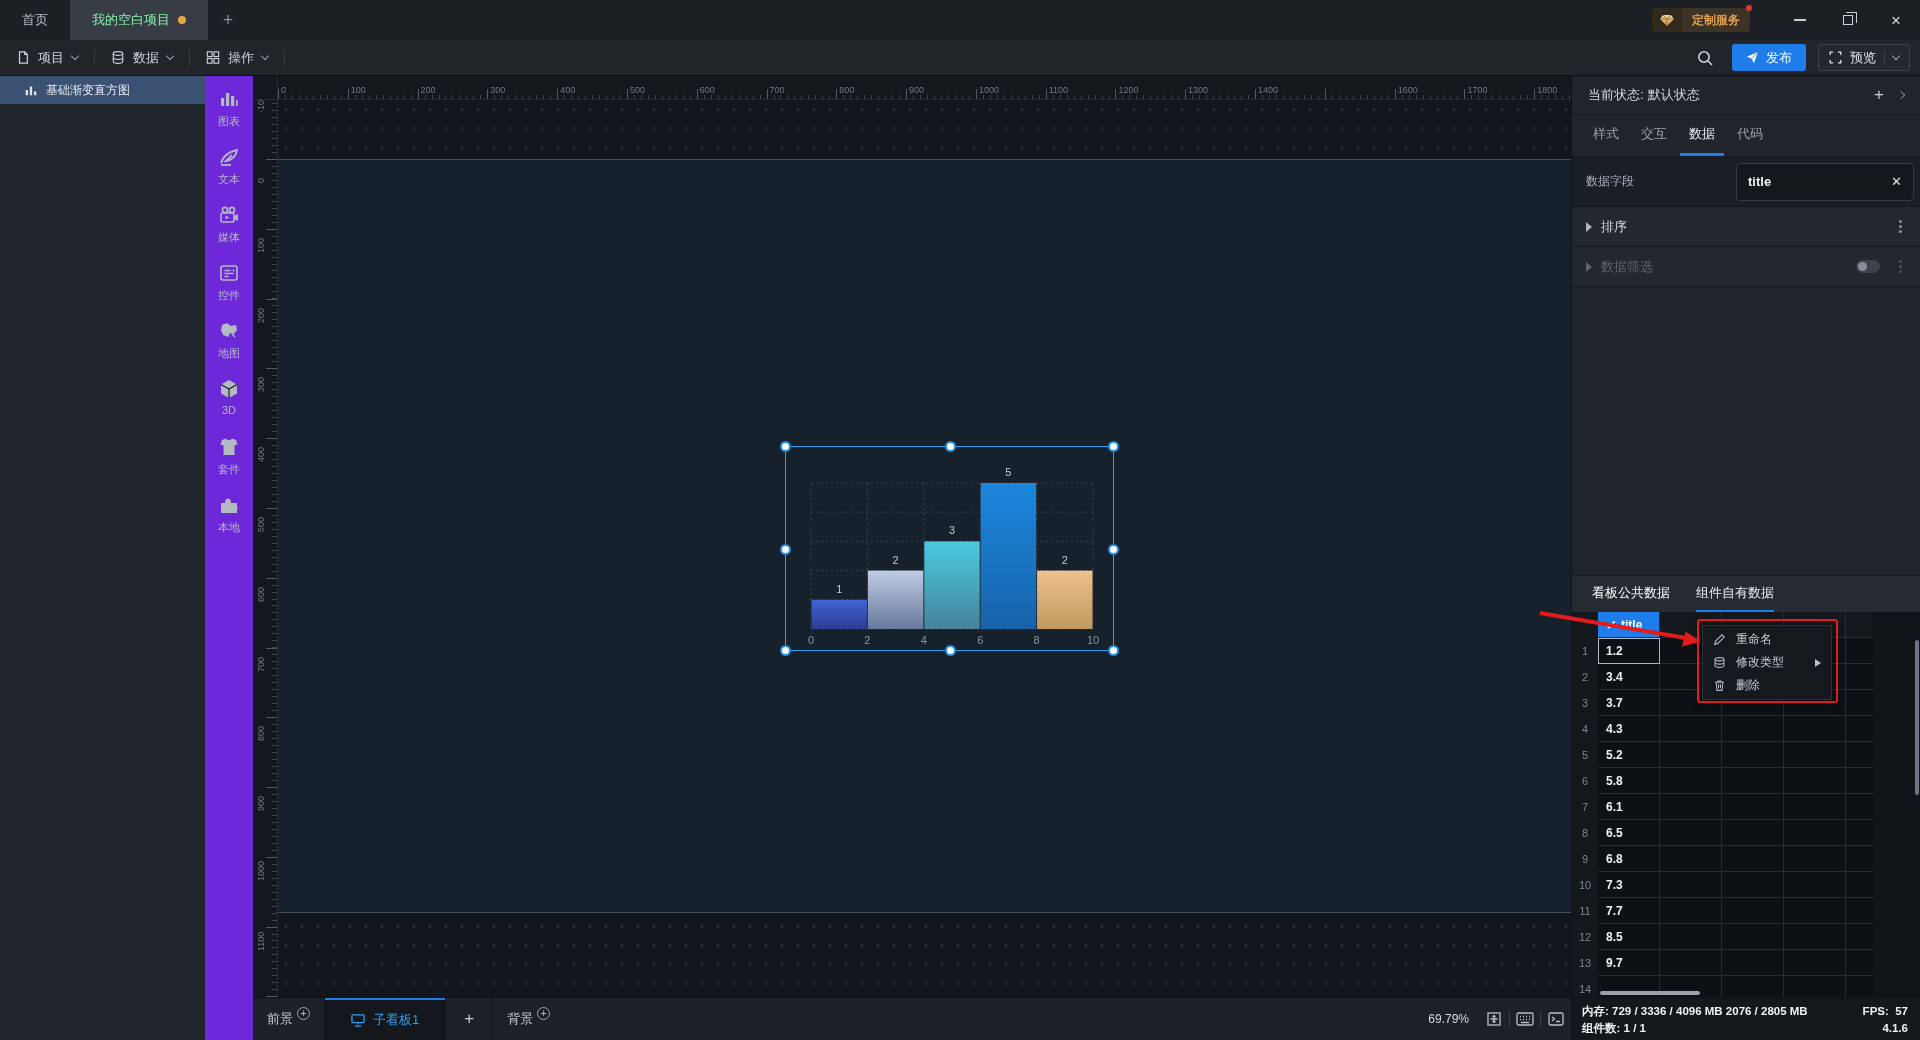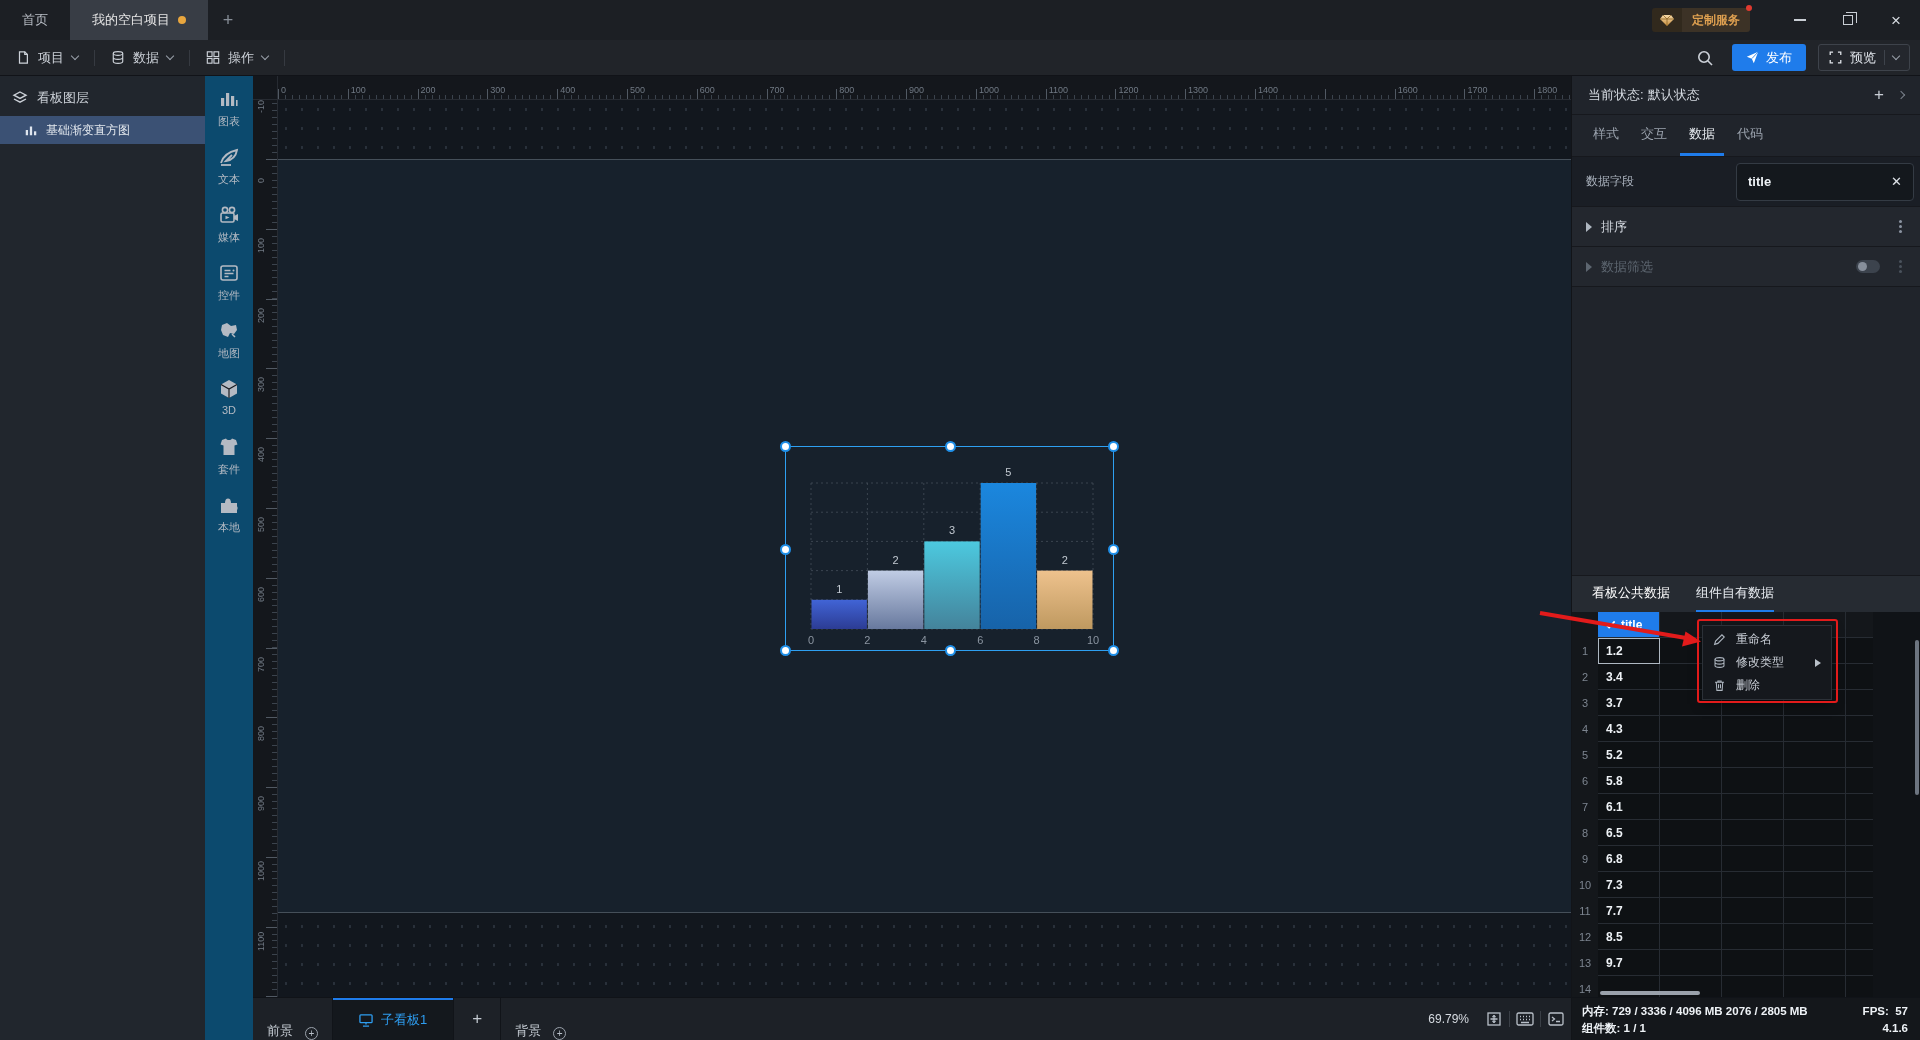--- a/index.html
+++ b/index.html
@@ -3,21 +3,21 @@
 <meta charset="utf-8">
 <style>
   * { margin:0; padding:0; box-sizing:border-box; }
   html,body { width:1920px; height:1040px; overflow:hidden; background:#14171c;
     font-family:"Liberation Sans","DejaVu Sans",sans-serif; color:#c9ced5; font-size:13px; }
   svg { display:block; }
 
   
   #titlebar { height:40px; background:#1c1f24; display:flex; align-items:stretch; }
   .ttab { display:flex; align-items:center; gap:8px; padding:0 22px; color:#b9bec6; cursor:default; }
-  .ttab.active { background:#383d45; color:#e5e5e5; }
+  .ttab.active { background:#383d45; color:#86efac; }
   .mod-dot { width:8px; height:8px; border-radius:50%; background:#e8a63e; }
   .newtab { width:40px; display:flex; align-items:center; justify-content:center; color:#868d96; font-size:18px; }
   #titlebar .spacer { flex:1; }
   .badge { display:flex; align-items:stretch; height:24px; margin:8px 26px 0 0; border-radius:3px; overflow:visible; position:relative; }
   .badge-ic { background:#31291d; display:flex; align-items:center; padding:0 7px; border-radius:3px 0 0 3px; }
   .badge-tx { background:#3c3226; color:#dfa050; font-weight:bold; font-size:12px; display:flex; align-items:center; padding:0 10px; border-radius:0 3px 3px 0; }
   .badge-dot { position:absolute; right:-2px; top:-3px; width:6px; height:6px; border-radius:50%; background:#e03a30; }
   .winbtn { width:48px; display:flex; align-items:center; justify-content:center; color:#c9ced5; }
   .ic-min { width:12px; height:2px; background:#c9ced5; }
   .ic-max { width:10px; height:10px; border:1.5px solid #c9ced5; position:relative; }
@@ -37,21 +37,21 @@
   
   #main { display:flex; height:964px; }
 
   
   #layers { width:205px; background:#21262d; flex:none; }
   .lp-head { display:flex; align-items:center; gap:9px; padding:13px 12px 9px 12px; color:#cdd2d9; }
   .lp-item { height:28px; display:flex; align-items:center; gap:8px; padding:0 12px 0 24px; color:#e3e8ee; font-size:12px; }
   .lp-item.sel { background:#3b5174; }
 
   
-  #toolstrip { width:48px; background:#0c4a6e; flex:none; display:flex; flex-direction:column; align-items:center; padding-top:12px; }
+  #toolstrip { width:48px; background:#6d28d9; flex:none; display:flex; flex-direction:column; align-items:center; padding-top:12px; }
   .tool { height:58px; display:flex; flex-direction:column; align-items:center; justify-content:flex-start; gap:4px; color:#b4bac3; width:100%; }
   .tool .tlab { font-size:11px; }
 
   
   #canvas { flex:1; position:relative; background-color:#12171e;
     background-image:radial-gradient(circle,#29313b 1.1px,transparent 1.5px);
     background-size:16px 19px; background-position:25px 24px; overflow:hidden; }
   #hruler { position:absolute; left:25px; top:0; right:0; height:24px; background:#14171c; border-bottom:1px solid #272b32; overflow:hidden;
     background-image:
       repeating-linear-gradient(90deg,#515963 0 1px,transparent 1px 69.79px),
@@ -67,21 +67,21 @@
   #corner { position:absolute; left:0; top:0; width:25px; height:24px; background:#14171c; border-right:1px solid #272b32; border-bottom:1px solid #272b32; z-index:2; }
   #screen { position:absolute; left:25px; top:83px; width:1341px; height:754px; background:#17212c;
     border-top:1px solid #454f59; border-bottom:1px solid #454f59; }
 
   
   #component { position:absolute; left:532px; top:370px; width:329px; height:205px; border:1px solid #2ea0f2; }
   .handle { position:absolute; width:11px; height:11px; border-radius:50%; background:#fff; border:2.5px solid #1f8fe8; }
 
   
   #cbottom { position:absolute; left:0; right:0; bottom:0; height:43px; background:#1d2127; border-top:1px solid #101318; display:flex; align-items:stretch; z-index:3; }
-  .cb-item { display:flex; align-items:flex-end; gap:12px; padding:0 14px; color:#c3c9d1; }
+  .cb-item { display:flex; align-items:center; gap:4px; padding:0 14px; color:#c3c9d1; }
   .sup-plus { width:13px; height:13px; border:1px solid #9aa1ab; border-radius:50%; color:#b9c0c9; font-size:10px; line-height:11px; text-align:center; margin-top:-12px; }
   .cb-sep { width:1px; background:#111419; }
   .cb-tab { display:flex; align-items:center; gap:8px; padding:0 26px; background:#14181d; border-top:2px solid #1f7ceb; color:#2e9df0; }
   .cb-plus { font-size:17px; color:#c3c9d1; padding:0 18px; display:flex; align-items:center; }
   #cbottom .spacer { flex:1; }
   .zoomtxt { color:#d6dbe1; font-size:12px; display:flex; align-items:center; padding-right:10px; }
   .zbtn { width:30px; display:flex; align-items:center; justify-content:center; color:#b9c0c9; }
   .zsep { width:1px; height:16px; background:#3a3f46; align-self:center; }
 
   
@@ -231,27 +231,20 @@
       </svg>
     <span>预览</span>
     <span class="pv-div"></span>
     <span class="chev"></span>
   </button>
 </div>
 
 <div id="main">
 
   <div id="layers">
-    <div class="lp-head">
-      <svg width="16" height="16" viewBox="0 0 16 16">
-          <path d="M8 2l6 3.2L8 8.4 2 5.2z" fill="none" stroke="#cdd2d9" stroke-width="1.4"></path>
-          <path d="M2 9l6 3.2L14 9" fill="none" stroke="#cdd2d9" stroke-width="1.4"></path>
-        </svg>
-      <span>看板图层</span>
-    </div>
     <div class="lp-item sel">
       <svg width="14" height="14" viewBox="0 0 16 16">
           <rect x="2" y="8" width="2.6" height="6" fill="#dfe5ee"></rect>
           <rect x="6.7" y="4" width="2.6" height="10" fill="#dfe5ee"></rect>
           <rect x="11.4" y="9.5" width="2.6" height="4.5" fill="#dfe5ee"></rect>
         </svg>
       <span>基础渐变直方图</span>
     </div>
   </div>
 

